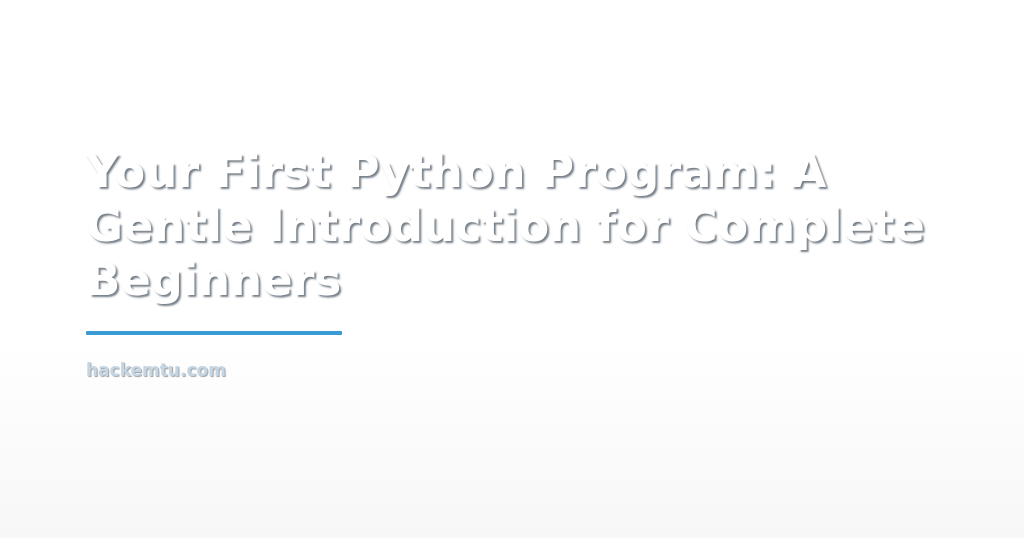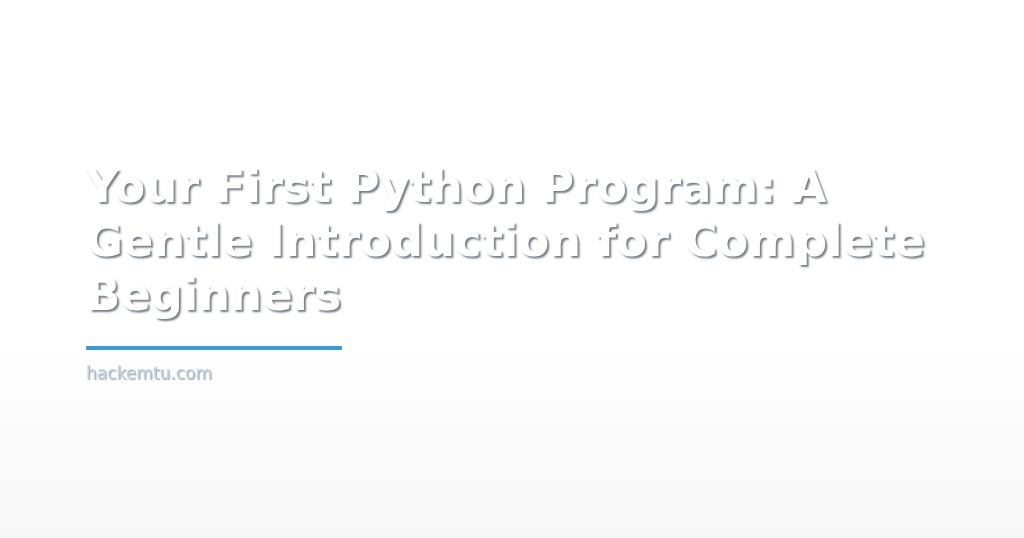--- a/index.html
+++ b/index.html
@@ -42,21 +42,21 @@
       rgba(255,255,255,0.010) 38%,
       rgba(0,0,0,0.000) 62%,
       rgba(0,0,0,0.030) 100%
     );
     pointer-events: none;
   }
 
   #content {
     position: absolute;
     left: 86px;
-    top: 160px;
+    top: 145px;
     width: 890px;
   }
 
   #title {
     margin: 0;
     padding: 0;
     font-family: "DejaVu Sans", sans-serif;
     font-weight: bold;
     font-size: 45px;
     line-height: 54px;
@@ -68,23 +68,23 @@
 
   #accent-bar {
     margin-top: 24px;
     width: 256px;
     height: 4px;
     background: #3a9bd4;
     border-radius: 1px;
   }
 
   #site-domain {
-    margin-top: 12px;
+    margin-top: 24px;
     font-family: "DejaVu Sans", sans-serif;
-    font-weight: normal;
+    font-weight: bold;
     font-size: 17px;
     line-height: 22px;
     color: #c5d5e2;
     text-shadow: 1px 1px 1px rgba(6, 22, 38, 0.40);
   }
 </style>
 </head>
 <body>
 
 <div id="og-card">

